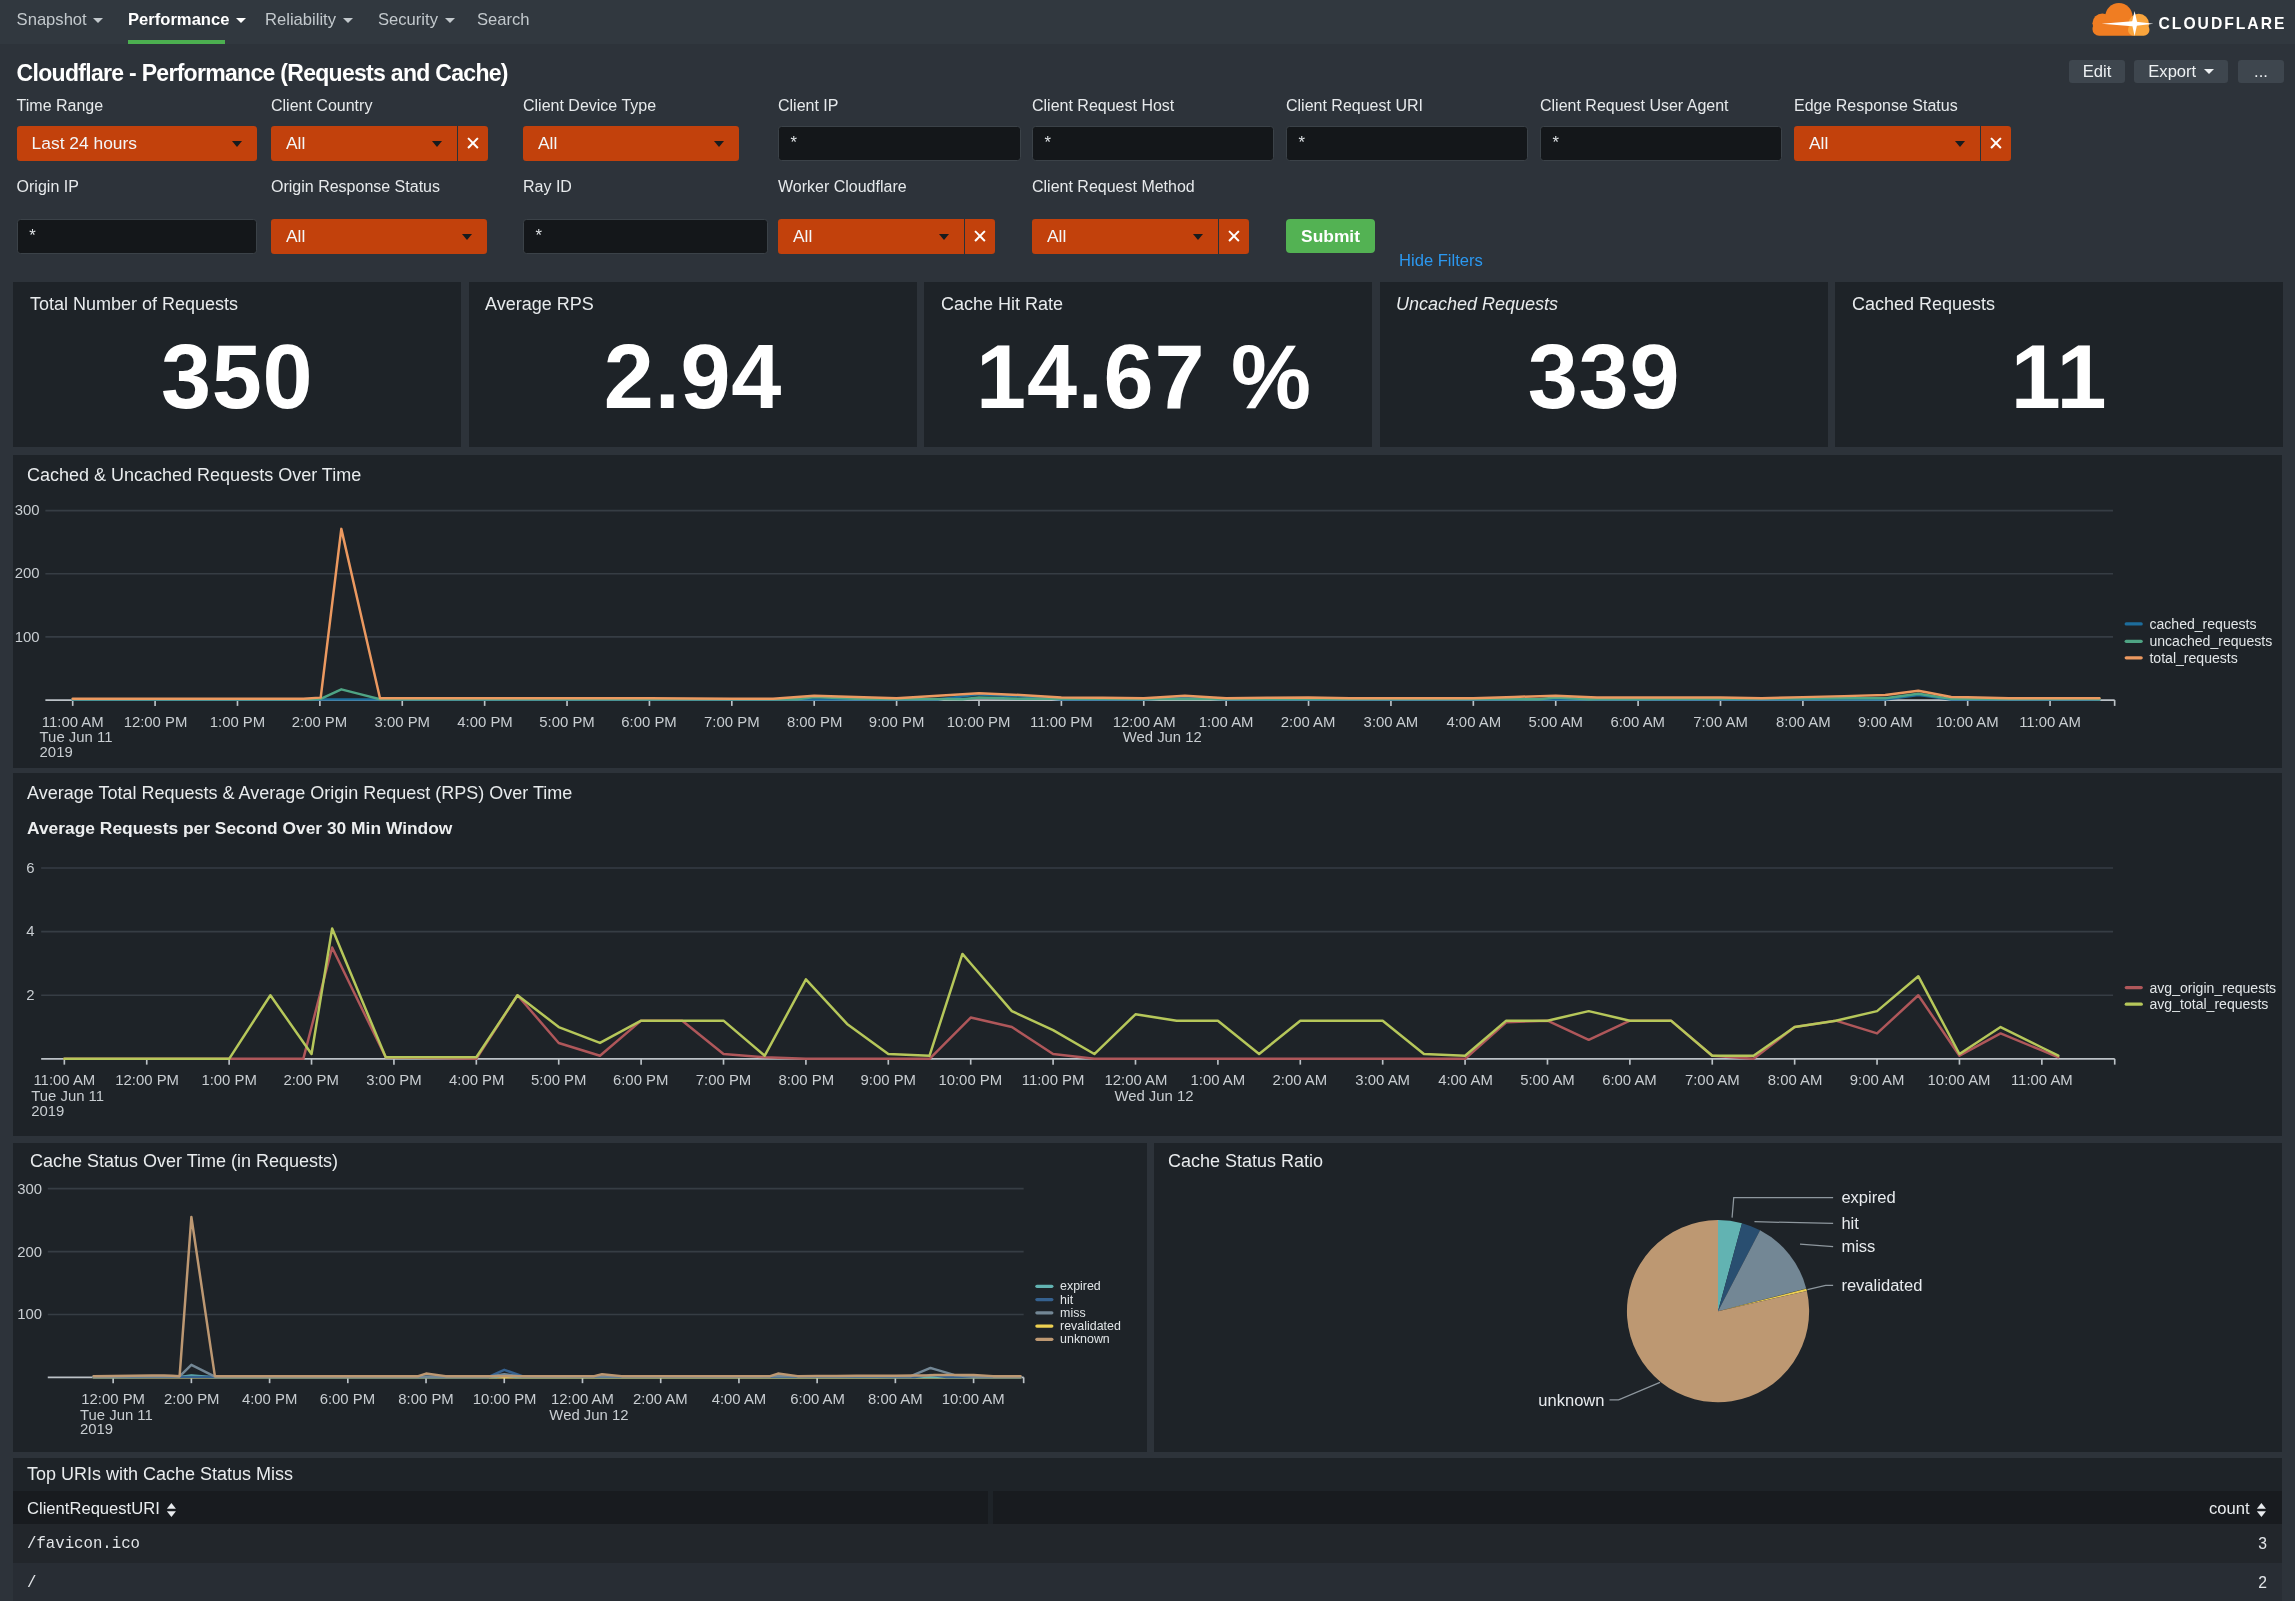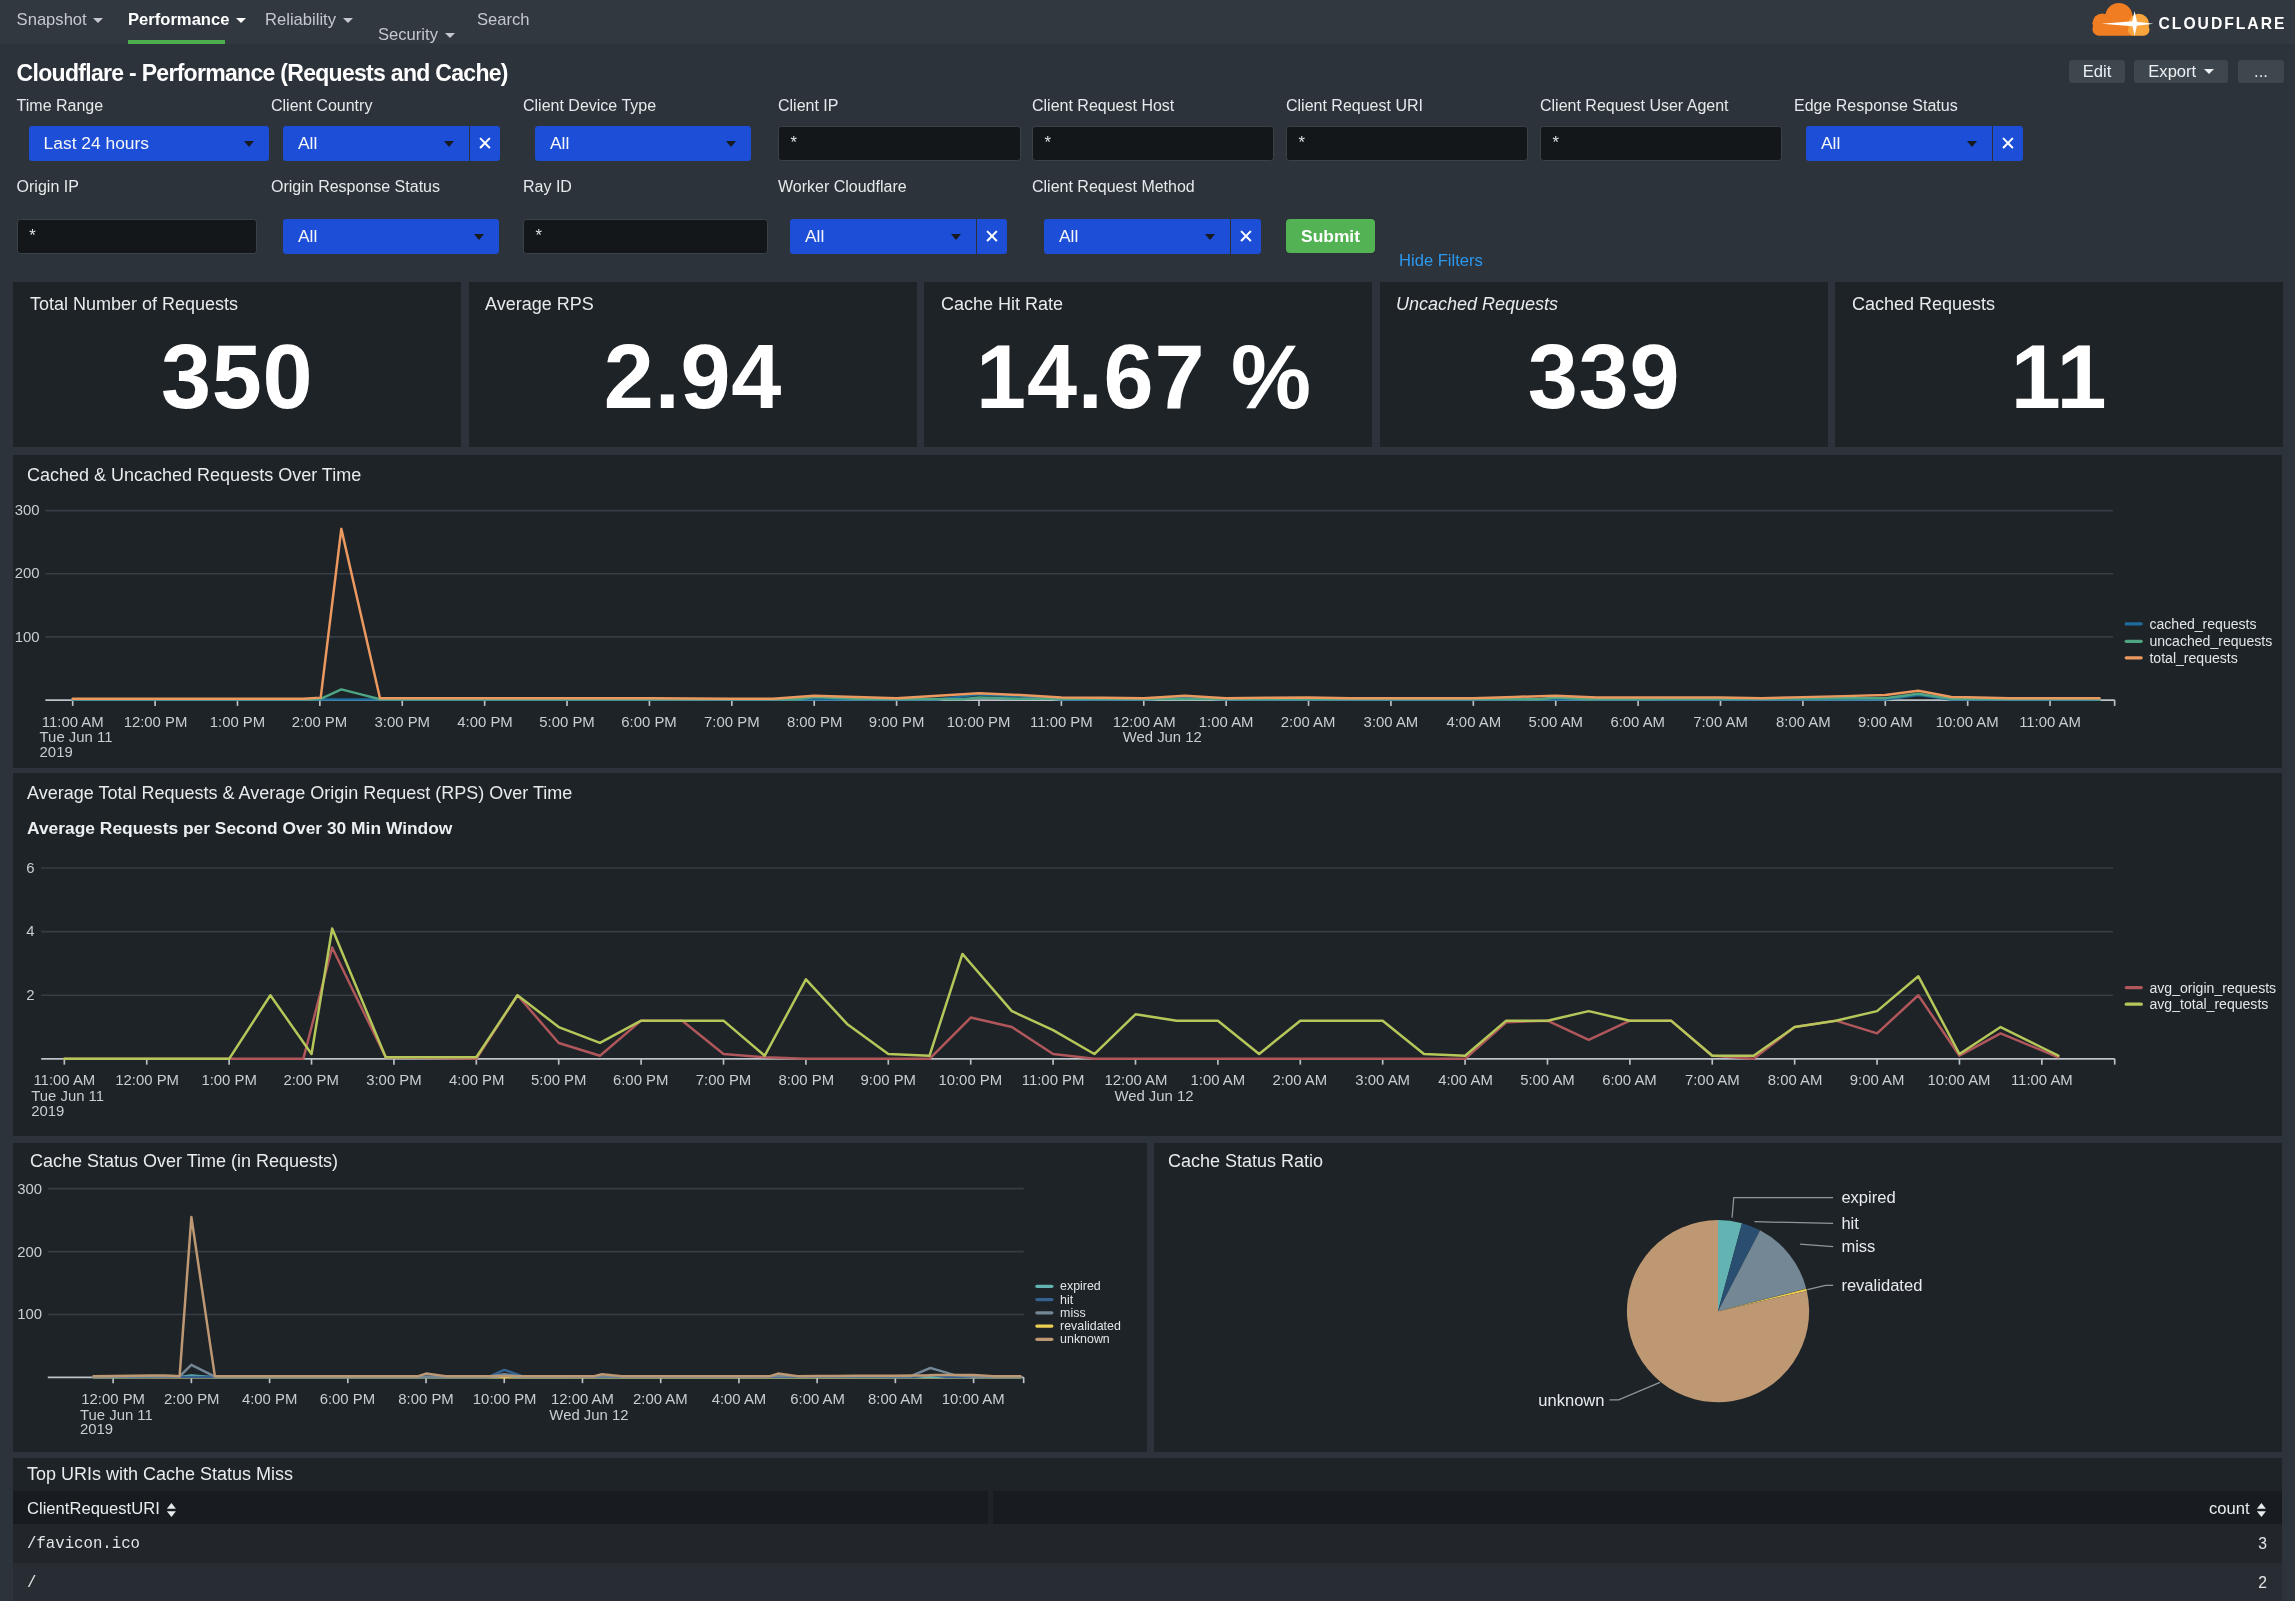--- a/index.html
+++ b/index.html
@@ -1,34 +1,34 @@
 <!DOCTYPE html>
 <html style="font-size:13.2px"><head><meta charset="utf-8">
 <style>
 * { margin:0; padding:0; box-sizing:border-box; }
 body { width:2295px; height:1602px; background:#2d333a; font-family:"Liberation Sans", sans-serif; overflow:hidden; position:relative; }
 .abs { position:absolute; }
 .panel { position:absolute; background:#1e2328; }
 .ptitle { position:absolute; color:#e8ebed; font-size:18px; }
 .lbl { position:absolute; color:#e6e9eb; font-size:16px; }
-.sel { position:absolute; background:#1d4ed8; border-radius:3.3px; color:#f4f6f7; font-size:17.4px; display:flex; align-items:center; height:35px;margin-left:12px; }
+.sel { position:absolute; background:#c2410c; border-radius:3.3px; color:#f4f6f7; font-size:17.4px; display:flex; align-items:center; height:35px; }
 .sel .txt { padding-left:15px; flex:1; }
 .sel .car { width:0; height:0; border-left:5.8px solid transparent; border-right:5.8px solid transparent; border-top:6.6px solid #171b1e; margin-right:15px; }
 .sel .xseg { width:31px; height:35px; border-left:1.7px solid #2b3137; display:flex; align-items:center; justify-content:center; color:#fff; font-size:19px; }
 .inp { position:absolute; background:#14171a; border:1.7px solid #3b4248; border-radius:3.3px; height:35px; color:#dfe3e6; font-size:16.6px; line-height:31px; padding-left:11.6px; }
 .btn { position:absolute; background:#3e464e; border-radius:3.3px; color:#eef1f3; font-size:16.6px; display:flex; align-items:center; justify-content:center; height:23px; }
 .kpi-t { position:absolute; color:#e8ebed; font-size:18px; }
 .kpi-n { position:absolute; color:#ffffff; font-size:90px; font-weight:bold; text-align:center; letter-spacing:0.8px; }
 </style></head><body>
 
 <div class="abs" style="left:0;top:0;width:2295px;height:44px;background:#31383f;"></div>
 <div class="abs" style="left:16.6px;top:10px;color:#c3c9cd;font-size:16.6px;font-weight:normal;">Snapshot<span style="display:inline-block;width:0;height:0;border-left:5px solid transparent;border-right:5px solid transparent;border-top:5.8px solid #c3c9cd;margin-left:6.6px;vertical-align:1.7px;"></span></div>
 <div class="abs" style="left:128px;top:10px;color:#ffffff;font-size:16.6px;font-weight:bold;">Performance<span style="display:inline-block;width:0;height:0;border-left:5px solid transparent;border-right:5px solid transparent;border-top:5.8px solid #ffffff;margin-left:6.6px;vertical-align:1.7px;"></span></div>
 <div class="abs" style="left:265px;top:10px;color:#c3c9cd;font-size:16.6px;font-weight:normal;">Reliability<span style="display:inline-block;width:0;height:0;border-left:5px solid transparent;border-right:5px solid transparent;border-top:5.8px solid #c3c9cd;margin-left:6.6px;vertical-align:1.7px;"></span></div>
-<div class="abs" style="left:378px;top:10px;color:#c3c9cd;font-size:16.6px;font-weight:normal;margin-top:15px;">Security<span style="display:inline-block;width:0;height:0;border-left:5px solid transparent;border-right:5px solid transparent;border-top:5.8px solid #c3c9cd;margin-left:6.6px;vertical-align:1.7px;"></span></div>
+<div class="abs" style="left:378px;top:10px;color:#c3c9cd;font-size:16.6px;font-weight:normal;">Security<span style="display:inline-block;width:0;height:0;border-left:5px solid transparent;border-right:5px solid transparent;border-top:5.8px solid #c3c9cd;margin-left:6.6px;vertical-align:1.7px;"></span></div>
 <div class="abs" style="left:477px;top:10px;color:#c3c9cd;font-size:16.6px;font-weight:normal;">Search</div>
 <div class="abs" style="left:128px;top:40px;width:97px;height:4.1px;background:#4caf50;"></div>
 <svg class="abs" style="left:2088px;top:0.8px;" width="208" height="38" viewBox="0 0 251 46">
 <circle cx="17" cy="27" r="12" fill="#f07d22"></circle>
 <circle cx="37" cy="19" r="16.5" fill="#f07d22"></circle>
 <rect x="5" y="26" width="56" height="16" rx="8" fill="#f07d22"></rect>
 <circle cx="61" cy="28" r="12.5" fill="#f9a53d"></circle>
 <rect x="48" y="28" width="26" height="14" rx="7" fill="#f9a53d"></rect>
 <polygon points="56,12 59.4,27 56,42.5 52.6,27" fill="#ffffff"></polygon>
 <polygon points="16,27.5 53,24.5 79,27.5 53,30.5" fill="#ffffff"></polygon>

